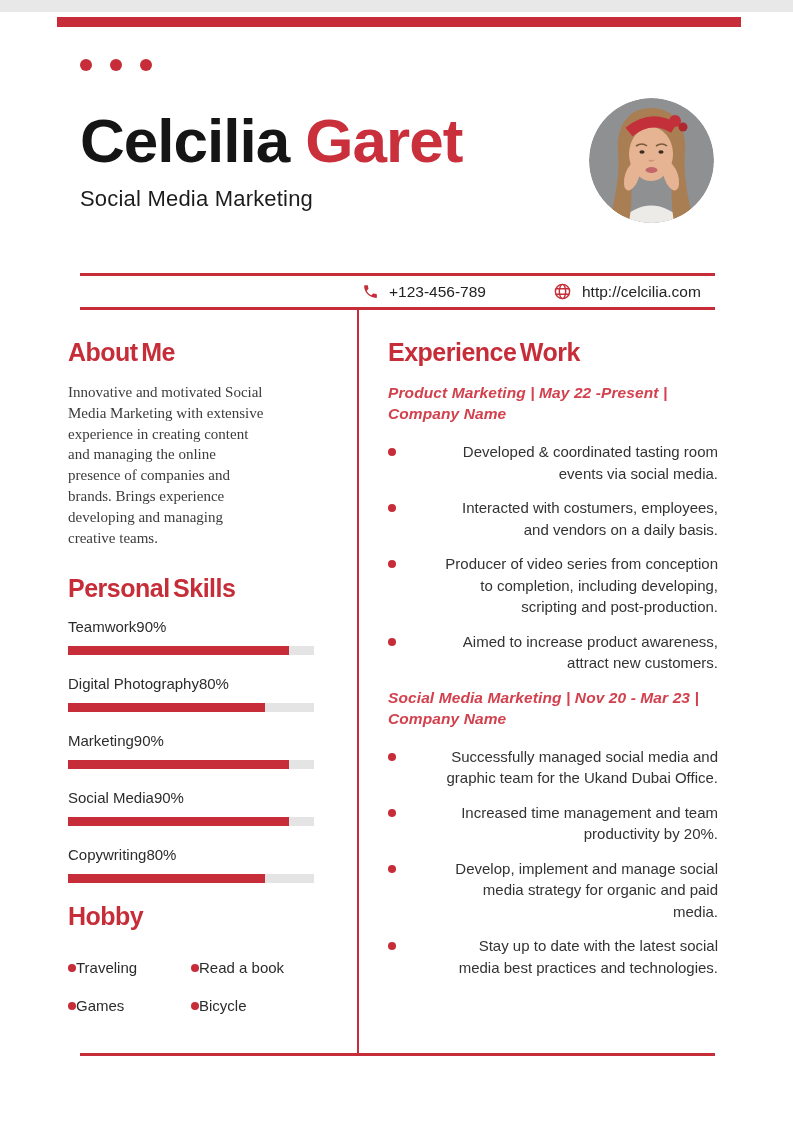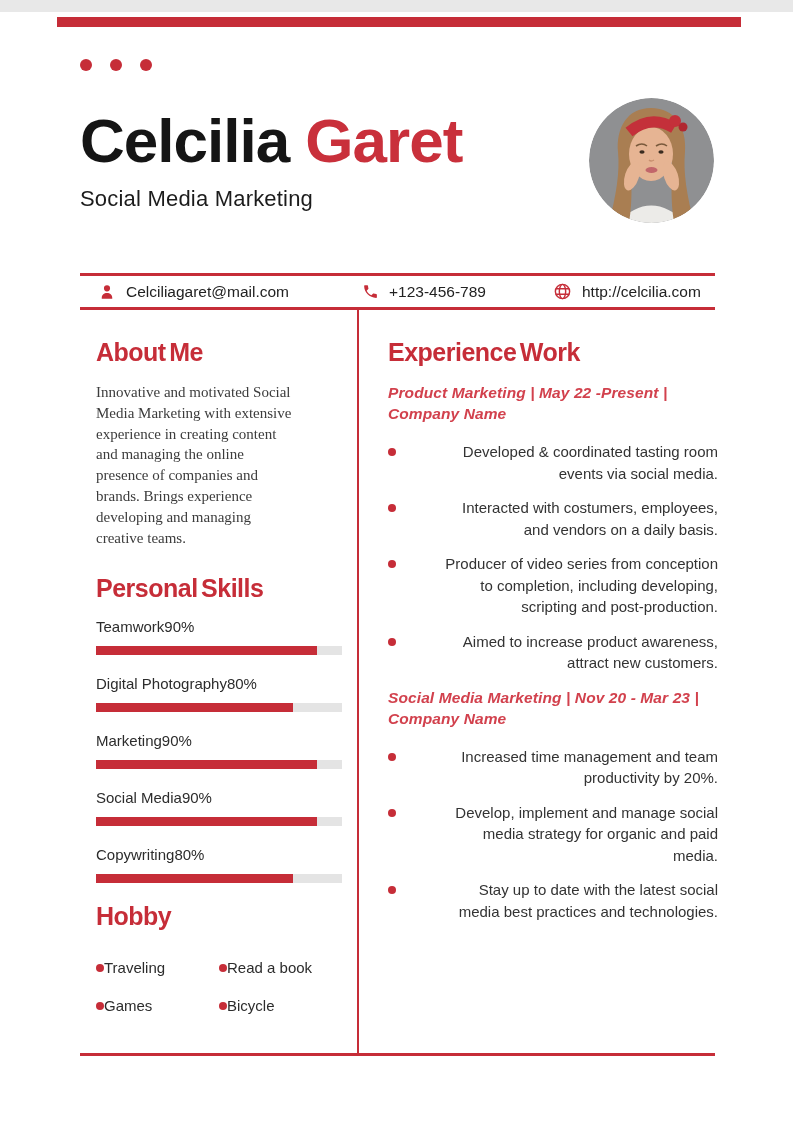--- a/index.html
+++ b/index.html
@@ -25,21 +25,21 @@
   }
   .contact-item { position:absolute; top:0; height:31px; display:flex; align-items:center; gap:10px; font-size:15.5px; color:#222222; }
   .ci-email { left:18px; } .ci-phone { left:282px; } .ci-web { left:473px; }
   .cicon { display:flex; align-items:center; }
 
   .v-divider { position:absolute; left:357px; top:298px; width:2px; height:744px; background:#C62D38; }
   .bottom-line { position:absolute; left:80px; top:1041px; width:635px; height:3px; background:#C62D38; }
 
   h2.sec { font-size:25px; line-height:28px; font-weight:700; color:#C62D38; letter-spacing:-0.5px; word-spacing:-3px; }
 
-  .left-col { position:absolute; left:96px; top:326px; width:246px; }
+  .left-col { position:absolute; left:68px; top:326px; width:246px; }
   .about-text { margin-top:16px; font-size:15px; line-height:20.8px; color:#3c3c3c; white-space:pre-line;font-family:Liberation Serif, serif; }
 
   .skills-title { margin-top:26px; }
   .skills-list { margin-top:15px; }
   .skill { margin-bottom:19px; }
   .skill-head { display:flex; justify-content:flex-start; font-size:15px; line-height:20px; color:#2c2c2c; }
   .skill-track { margin-top:9px; height:9px; background:#E4E4E4; }
   .skill-fill { height:9px; background:#C62D38; width:0; }
 
   .hobby-title { margin-top:10px; }
@@ -102,28 +102,20 @@
         <ellipse cx="72" cy="54" rx="2.6" ry="1.8" fill="#3a2c20"></ellipse>
         <path d="M60,62 q2,2 5,0" stroke="#c78f6e" stroke-width="1.4" fill="none"></path>
         <ellipse cx="62.5" cy="72" rx="6" ry="3" fill="#c2666a"></ellipse>
         <ellipse cx="43" cy="78" rx="7" ry="15" transform="rotate(18 43 78)" fill="#e6b493"></ellipse>
         <ellipse cx="82" cy="78" rx="7" ry="15" transform="rotate(-18 82 78)" fill="#e6b493"></ellipse>
       </g>
     </svg>
   </div>
 
   <div class="contact-bar">
-    <div class="contact-item ci-email">
-      <span class="cicon">
-        <svg width="18" height="18" viewBox="0 0 24 24">
-            <path fill="#C62D38" d="M12 11.2a4.1 4.1 0 1 0 0-8.2 4.1 4.1 0 0 0 0 8.2zm0 2.1c-3.9 0-7 2.6-7 6.4V21h14v-1.3c0-3.8-3.1-6.4-7-6.4z"></path>
-          </svg>
-      </span>
-      <span>Celciliagaret@mail.com</span>
-    </div>
     <div class="contact-item ci-phone">
       <span class="cicon">
         <svg width="17" height="17" viewBox="0 0 24 24">
             <path fill="#C62D38" d="M6.62 10.79c1.44 2.83 3.76 5.15 6.59 6.59l2.2-2.2c.27-.27.67-.36 1.02-.24 1.12.37 2.33.57 3.57.57.55 0 1 .45 1 1V20c0 .55-.45 1-1 1-9.39 0-17-7.61-17-17 0-.55.45-1 1-1h3.5c.55 0 1 .45 1 1 0 1.25.2 2.45.57 3.57.11.35.03.74-.25 1.02l-2.2 2.2z"></path>
           </svg>
       </span>
       <span>+123-456-789</span>
     </div>
     <div class="contact-item ci-web">
       <span class="cicon">
@@ -236,20 +228,22 @@
 scripting and post-production.</li>
         <li>Aimed to increase product awareness,
 attract new customers.</li>
       </ul>
     </div>
 
     <div class="job job2">
       <div class="job-title">Social Media Marketing | Nov 20 - Mar 23 |
 Company Name</div>
       <ul class="bullets">
+        <li>Successfully managed social media and
+graphic team for the Ukand Dubai Office.</li>
         <li>Increased time management and team
 productivity by 20%.</li>
         <li>Develop, implement and manage social
 media strategy for organic and paid
 media.</li>
         <li>Stay up to date with the latest social
 media best practices and technologies.</li>
       </ul>
     </div>
   </div>

